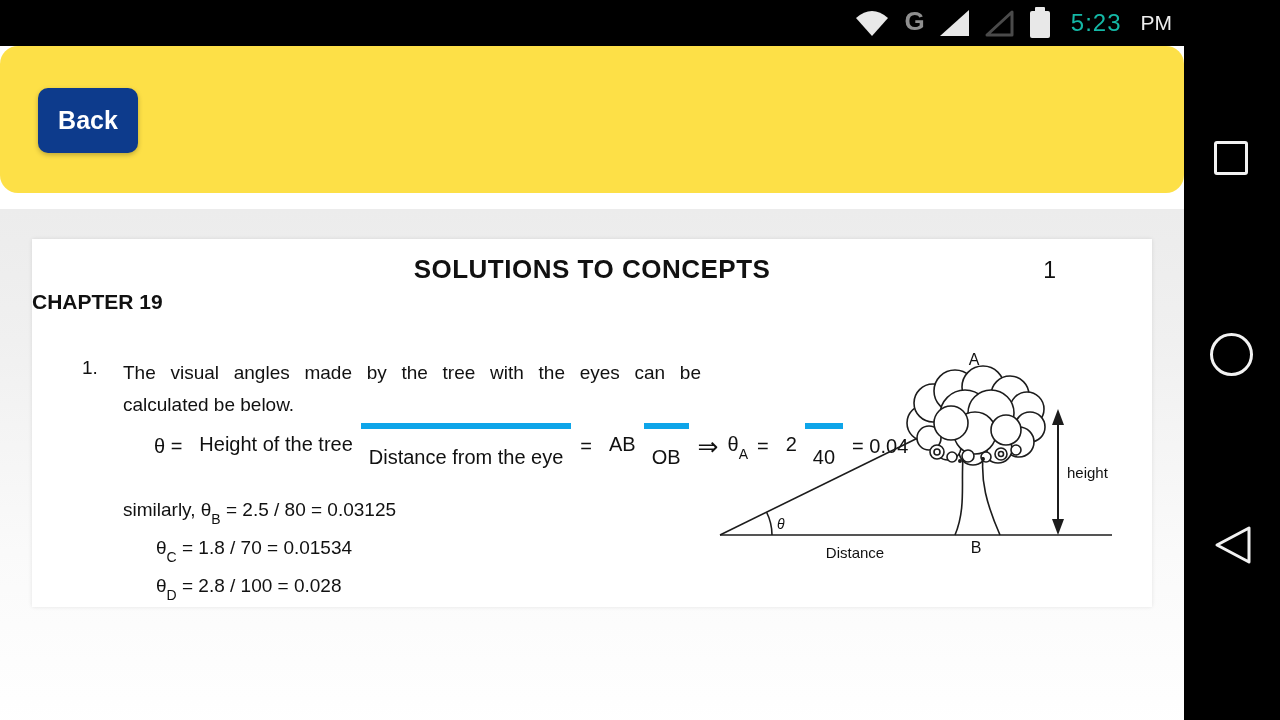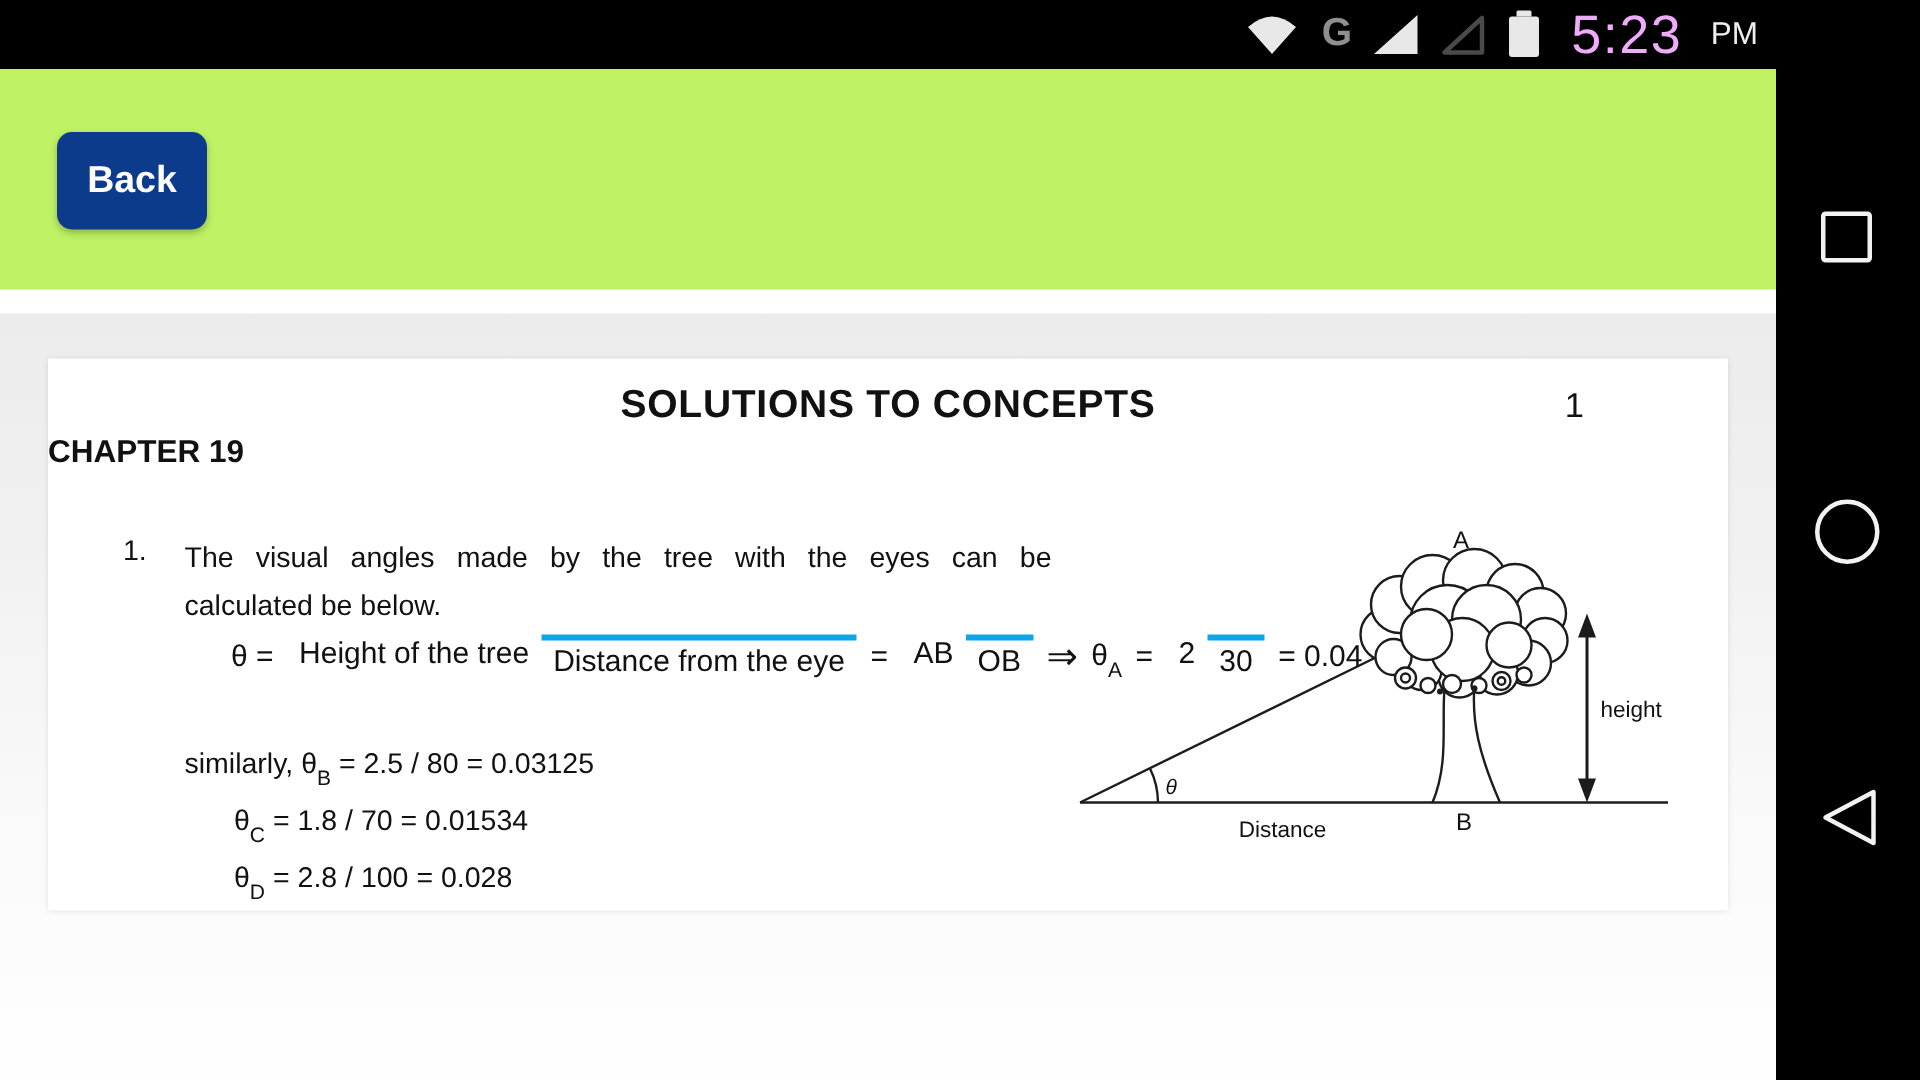--- a/index.html
+++ b/index.html
@@ -11,26 +11,26 @@
   .status-bar { position:absolute; top:0; left:0; width:1280px; height:46px;
     background:#000; display:flex; align-items:center; justify-content:flex-end;
     padding-right:108px; gap:15px; z-index:30; }
   .carrier { color:#8f8f8f; font-size:26px; font-weight:bold; line-height:1; margin-top:-4px;}
   .tri-filled { width:0; height:0; border-left:29px solid transparent;
     border-bottom:26px solid #e8e8e8; }
   .battery { position:relative; width:20px; height:27px; background:#e8e8e8;
     border-radius:2px; margin-top:2px;}
   .battery::before { content:""; position:absolute; top:-4px; left:5px;
     width:10px; height:4px; background:#e8e8e8; border-radius:1px 1px 0 0; }
-  .time { color:#f0abfc; font-size:36px; letter-spacing:1px; margin-left:6px;}
+  .time { color:#14b8a6; font-size:24px; letter-spacing:1px; margin-left:6px;}
   .period { color:#eeeeee; font-size:21px; margin-left:4px; }
 
   
   .app-header { position:absolute; top:46px; left:0; width:1184px; height:147px;
-    background:#bef264; z-index:10; }
+    background:#fde047; z-index:10;border-radius:18px; }
   .back-button { position:absolute; left:38px; top:42px; width:100px; height:65px;
     background:#0D3B8C; border:none; border-radius:10px; color:#fff;
     font-family:inherit; font-weight:bold; font-size:25px; cursor:pointer;
     box-shadow:0 2px 5px rgba(0,0,0,0.25); }
 
   
   .content { position:absolute; top:209px; left:0; width:1184px; height:527px;
     background:linear-gradient(180deg,#ececec 0%,#f0f0f0 25%,#fafafa 65%,#ffffff 100%);text-decoration:underline; }
   .page { position:absolute; left:32px; top:30px; width:1120px; height:368px;
     background:#ffffff; box-shadow:0 0 4px rgba(0,0,0,0.10); color:#111; }
@@ -42,21 +42,21 @@
 
   .problem-number { position:absolute; left:50px; top:118px; font-size:19px; }
   .problem-text { position:absolute; left:91px; top:118px; width:578px;
     font-size:19px; line-height:32px; }
   .jline { text-align:justify; text-align-last:justify; }
 
   .formula-row { position:absolute; left:122px; top:184px; display:flex;
     align-items:center; gap:9px; font-size:20px; }
   .frac { display:inline-flex; flex-direction:row; align-items:center; }
   .frac .num { padding:0 8px 3px; }
-  .frac .den { border-top:4px solid #0ea5e9; padding:3px 8px 0;text-align:center; }
+  .frac .den { border-top:6px solid #0ea5e9; padding:17px 8px 0;text-align:center; }
   .implies { font-size:25px; }
   sub { font-size:14px; position:relative; bottom:-3px; }
 
   .sim-line { position:absolute; left:91px; top:260px; font-size:19px; }
   .tc-line  { position:absolute; left:124px; top:298px; font-size:19px; }
   .td-line  { position:absolute; left:124px; top:336px; font-size:19px; }
 
   .diagram { position:absolute; left:683px; top:112px; }
   .diagram text { font-family:"Liberation Sans","DejaVu Sans",sans-serif; fill:#111; }
 
@@ -114,21 +114,21 @@
         <span>=</span>
         <span class="frac">
           <span class="num">AB</span>
           <span class="den">OB</span>
         </span>
         <span class="implies">⇒</span>
         <span><span>θ</span><sub>A</sub></span>
         <span>=</span>
         <span class="frac">
           <span class="num">2</span>
-          <span class="den">30</span>
+          <span class="den">40</span>
         </span>
         <span>= 0.04</span>
       </div>
 
       <div class="sim-line"><span>similarly, θ</span><sub>B</sub><span> = 2.5 / 80 = 0.03125</span></div>
       <div class="tc-line"><span>θ</span><sub>C</sub><span> = 1.8 / 70 = 0.01534</span></div>
       <div class="td-line"><span>θ</span><sub>D</sub><span> = 2.8 / 100 = 0.028</span></div>
 
       <svg class="diagram" width="400" height="215" viewBox="0 0 400 215">
         <g stroke="#1c1c1c" stroke-width="1.6" fill="none">

